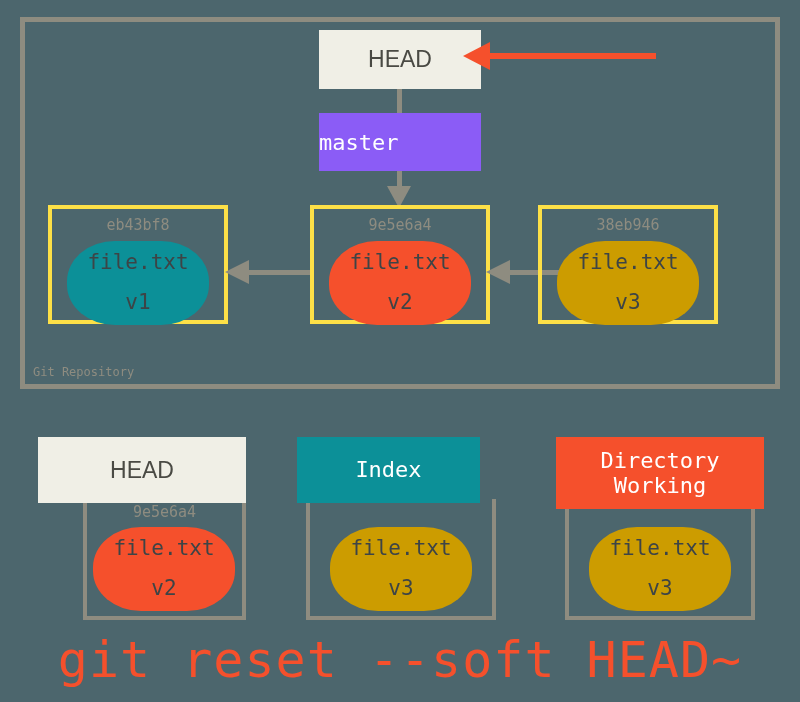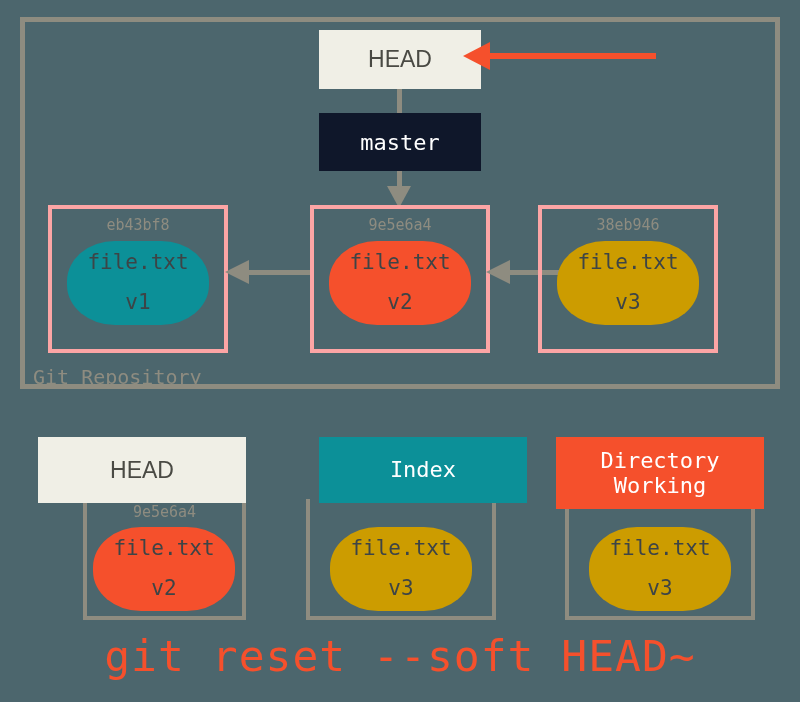--- a/index.html
+++ b/index.html
@@ -28,21 +28,21 @@
     top: 17px;
     width: 760px;
     height: 372px;
     border: 5px solid #8e8c80;
     box-sizing: border-box;
   }
   .repo-label {
     position: absolute;
     left: 33px;
     top: 365px;
-    font-size: 20px;
+    font-size: 12px;
     color: #8e8c80;
     letter-spacing: 0px;
     white-space: nowrap;
   }
 
   
   .head-box {
     position: absolute;
     left: 319px;
     top: 30px;
@@ -78,24 +78,23 @@
     border-right: 27px solid #f5502c;
   }
 
   
   .master-box {
     position: absolute;
     left: 319px;
     top: 113px;
     width: 162px;
     height: 58px;
-    background: #0f172a;
+    background: #8b5cf6;
     display: flex;
     align-items: center;
-    justify-content: center;
   }
   .master-box .txt {
     font-size: 22px;
     color: #ffffff;
   }
 
   
   .vline {
     position: absolute;
     background: #8e8c80;
@@ -111,22 +110,22 @@
     border-left: 12px solid transparent;
     border-right: 12px solid transparent;
     border-top: 22px solid #8e8c80;
   }
 
   
   .commit {
     position: absolute;
     top: 205px;
     width: 180px;
-    height: 148px;
-    border: 4px solid #fca5a5;
+    height: 119px;
+    border: 4px solid #fde047;
     box-sizing: border-box;
   }
   .commit.c1 { left: 48px; }
   .commit.c2 { left: 310px; }
   .commit.c3 { left: 538px; }
   .commit .hash {
     position: absolute;
     top: 7px;
     left: 0;
     width: 100%;
@@ -229,23 +228,22 @@
     font-size: 23px;
     color: #4a4a44;
   }
   .area.head-area .panel { left: 45px; width: 163px; }
   .area.head-area .hash  { left: 45px; width: 163px; }
   .area.head-area .blob  { left: 126px; }
 
   
   .area.index-area { left: 297px; top: 437px; width: 208px; }
   .area.index-area .header {
-    left: 0; width: 208px; height: 66px;
+    left: 0; width: 183px; height: 66px;
     background: #0c9098;
-    margin-left: 22px;
   }
   .area.index-area .panel { left: 9px; width: 190px; }
   .area.index-area .blob  { left: 104px; }
 
   
   .area.wd-area { left: 556px; top: 437px; width: 208px; }
   .area.wd-area .header {
     left: 0; width: 208px; height: 72px;
     background: #f5502c;
     flex-direction: column;
@@ -253,21 +251,21 @@
   .area.wd-area .panel { left: 9px; width: 190px; top: 68px; height: 115px; }
   .area.wd-area .blob  { left: 104px; top: 90px; }
 
   
   .caption {
     position: absolute;
     left: 0;
     top: 631px;
     width: 800px;
     text-align: center;
-    font-size: 43px;
+    font-size: 50px;
     color: #f5502c;
     letter-spacing: 1px;
   }
 </style>
 </head>
 <body>
 
 <div id="stage">
 
   <div class="repo-box"></div>

